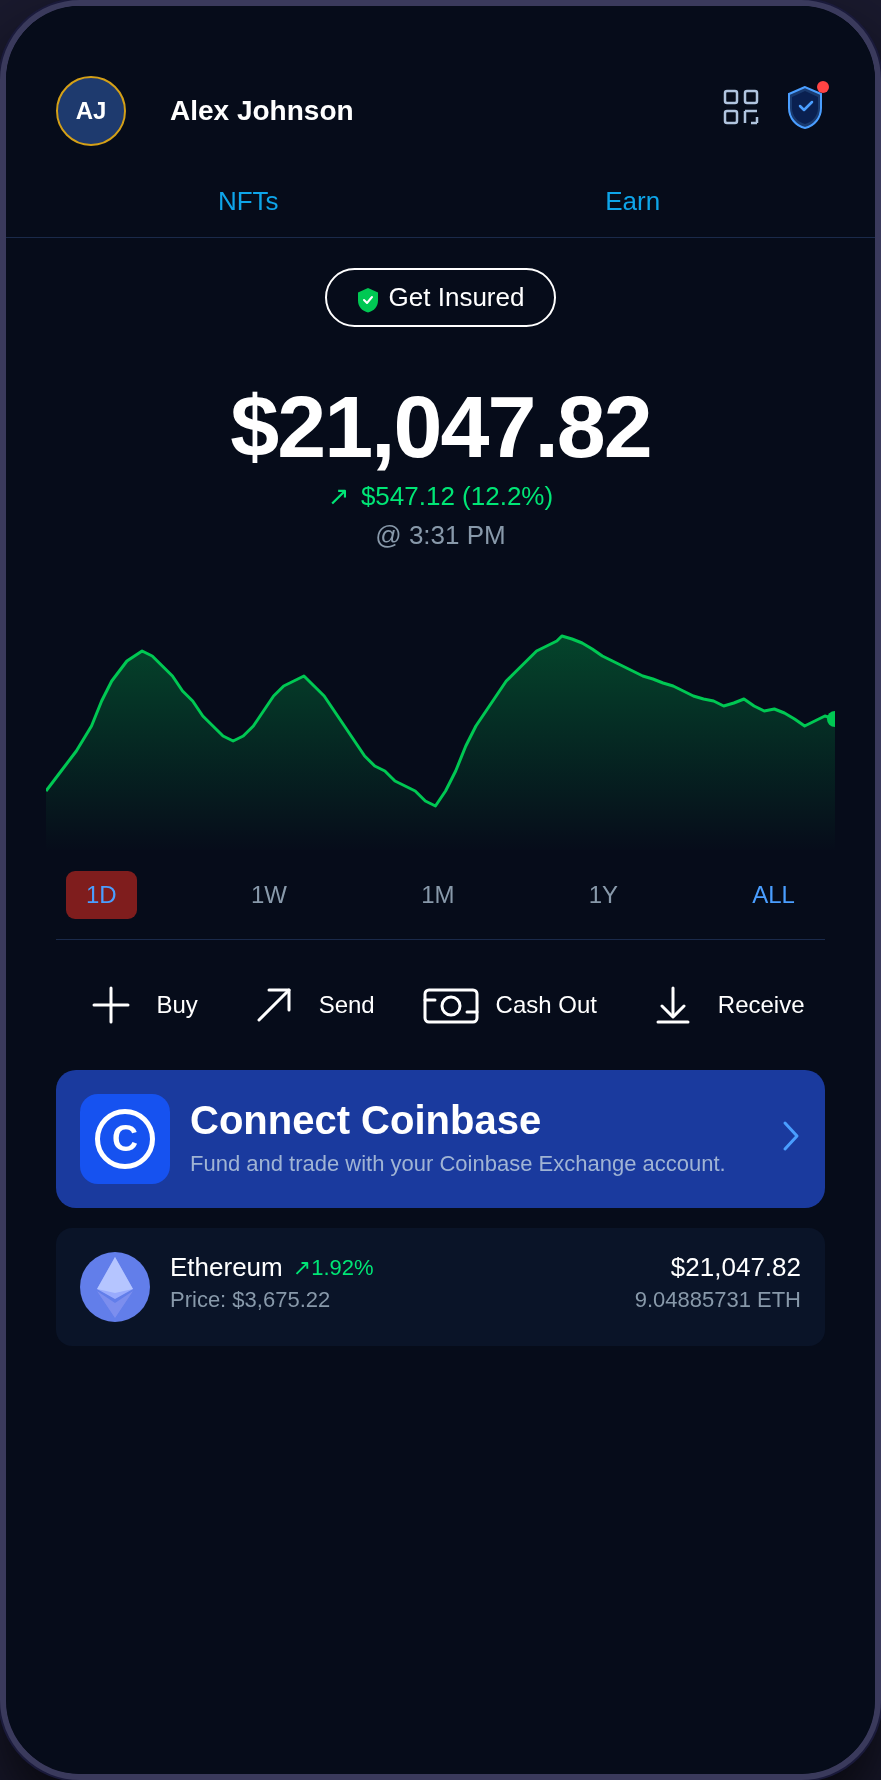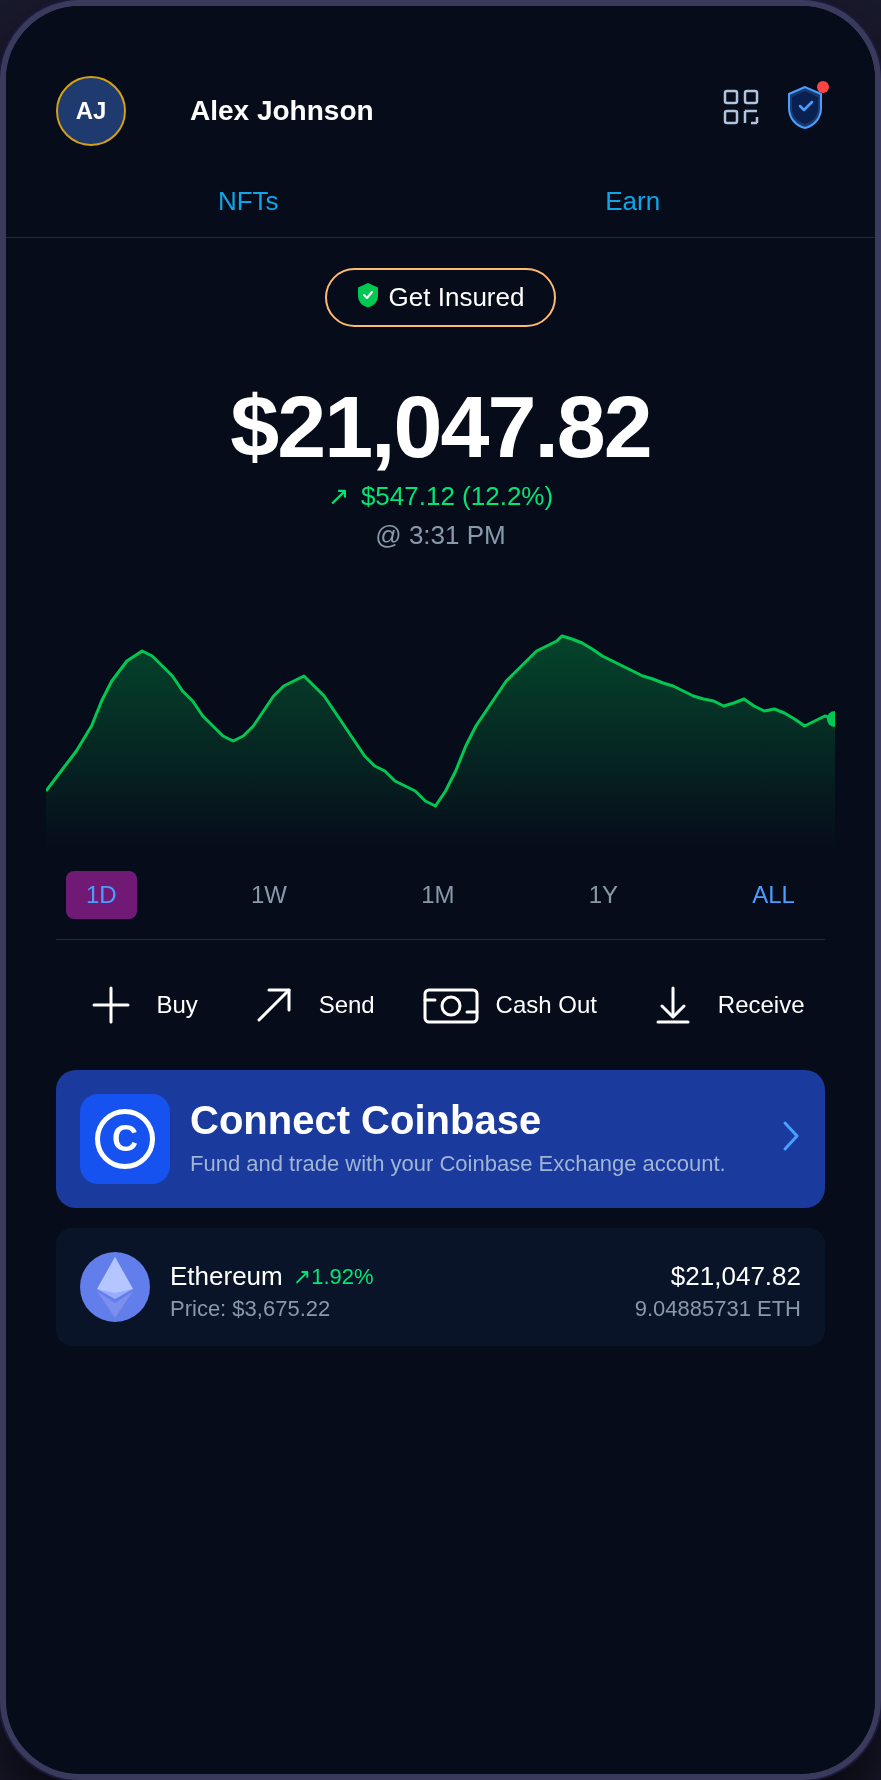--- a/index.html
+++ b/index.html
@@ -38,21 +38,21 @@
     .header {
       display: flex;
       align-items: center;
       justify-content: space-between;
       padding: 20px 50px 20px 50px;
       background: #060c1a;
     }
     .user-info {
       display: flex;
       align-items: center;
-      gap: 24px;
+      gap: 4px;
     }
     .avatar {
       width: 70px;
       height: 70px;
       border-radius: 50%;
       background: #1e3a6e;
       border: 2px solid #d4a017;
       display: flex;
       align-items: center;
       justify-content: center;
@@ -123,25 +123,25 @@
       color: #0ea5e9;
     }
     
     .main-content {
       padding: 30px 50px;
       background: #060c1a;
     }
     
     .get-insured-btn {
       display: flex;
-      align-items: flex-start;
+      align-items: flex-end;
       justify-content: center;
       gap: 10px;
       margin: 0 auto 30px;
-      border: 2px solid #fdba74;
+      border: 2px solid #ffffff;
       border-radius: 30px;
       padding: 12px 30px;
       width: fit-content;
       cursor: pointer;
       background: transparent;
     }
     .get-insured-text {
       color: #ffffff;
       font-size: 26px;
       font-weight: 500;
@@ -197,22 +197,23 @@
       padding: 10px 20px;
       border-radius: 8px;
       font-size: 24px;
       font-weight: 500;
       cursor: pointer;
       border: none;
       background: transparent;
       color: #8899aa;
     }
     .time-btn.active {
-      background: #701a75;
+      background: #7f1d1d;
       color: #4a9eff;
+      border-radius: 9px;
     }
     .time-btn.all {
       color: #4a9eff;
     }
     
     .action-buttons {
       display: flex;
       justify-content: space-around;
       margin-bottom: 30px;
     }
@@ -286,21 +287,21 @@
       font-size: 22px;
       line-height: 1.4;
     }
     .coinbase-chevron {
       color: #4a9eff;
       font-size: 28px;
     }
     
     .asset-row {
       display: flex;
-      align-items: flex-end;
+      align-items: flex-start;
       padding: 24px;
       background: #0a1428;
       border-radius: 16px;
       margin-bottom: 10px;
       gap: 20px;
     }
     .eth-logo {
       width: 70px;
       height: 70px;
       border-radius: 50%;

